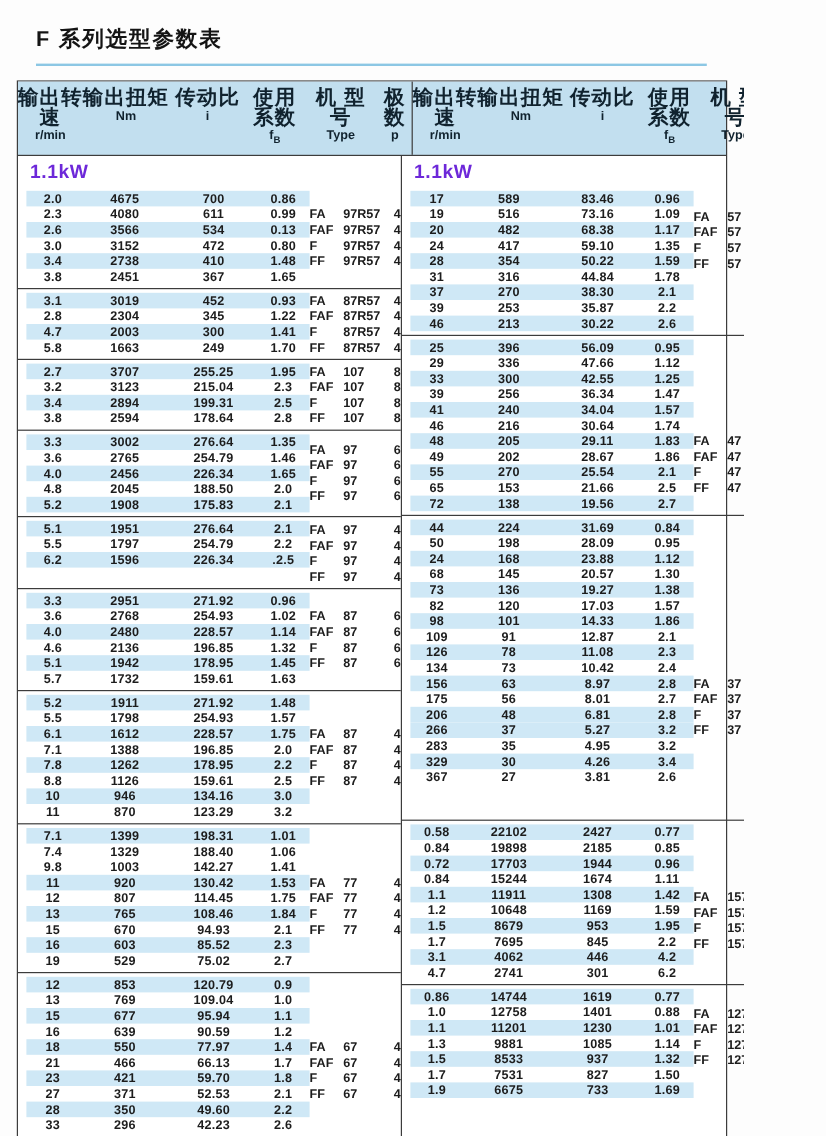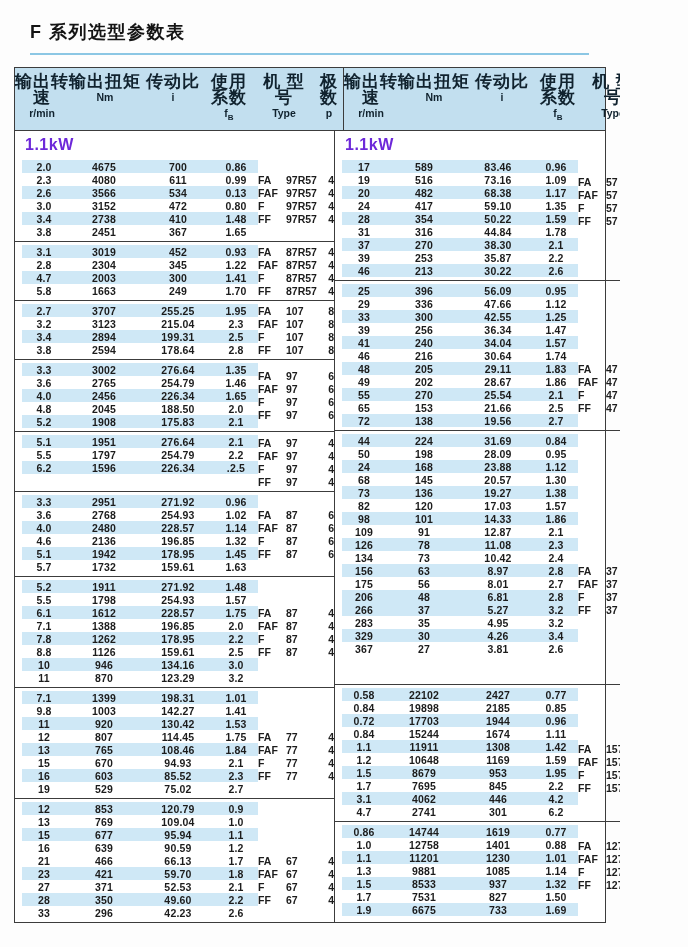--- a/index.html
+++ b/index.html
@@ -502,20 +502,26 @@
           </div>
           <div class="block">
             <div class="rows">
               <div class="drow stripe">
                 <span class="c">7.1</span>
                 <span class="c">1399</span>
                 <span class="c">198.31</span>
                 <span class="c">1.01</span>
               </div>
               <div class="drow">
+                <span class="c">7.4</span>
+                <span class="c">1329</span>
+                <span class="c">188.40</span>
+                <span class="c">1.06</span>
+              </div>
+              <div class="drow">
                 <span class="c">9.8</span>
                 <span class="c">1003</span>
                 <span class="c">142.27</span>
                 <span class="c">1.41</span>
               </div>
               <div class="drow stripe">
                 <span class="c">11</span>
                 <span class="c">920</span>
                 <span class="c">130.42</span>
                 <span class="c">1.53</span>
@@ -592,20 +598,26 @@
                 <span class="c">15</span>
                 <span class="c">677</span>
                 <span class="c">95.94</span>
                 <span class="c">1.1</span>
               </div>
               <div class="drow">
                 <span class="c">16</span>
                 <span class="c">639</span>
                 <span class="c">90.59</span>
                 <span class="c">1.2</span>
+              </div>
+              <div class="drow stripe">
+                <span class="c">18</span>
+                <span class="c">550</span>
+                <span class="c">77.97</span>
+                <span class="c">1.4</span>
               </div>
               <div class="drow">
                 <span class="c">21</span>
                 <span class="c">466</span>
                 <span class="c">66.13</span>
                 <span class="c">1.7</span>
               </div>
               <div class="drow stripe">
                 <span class="c">23</span>
                 <span class="c">421</span>

